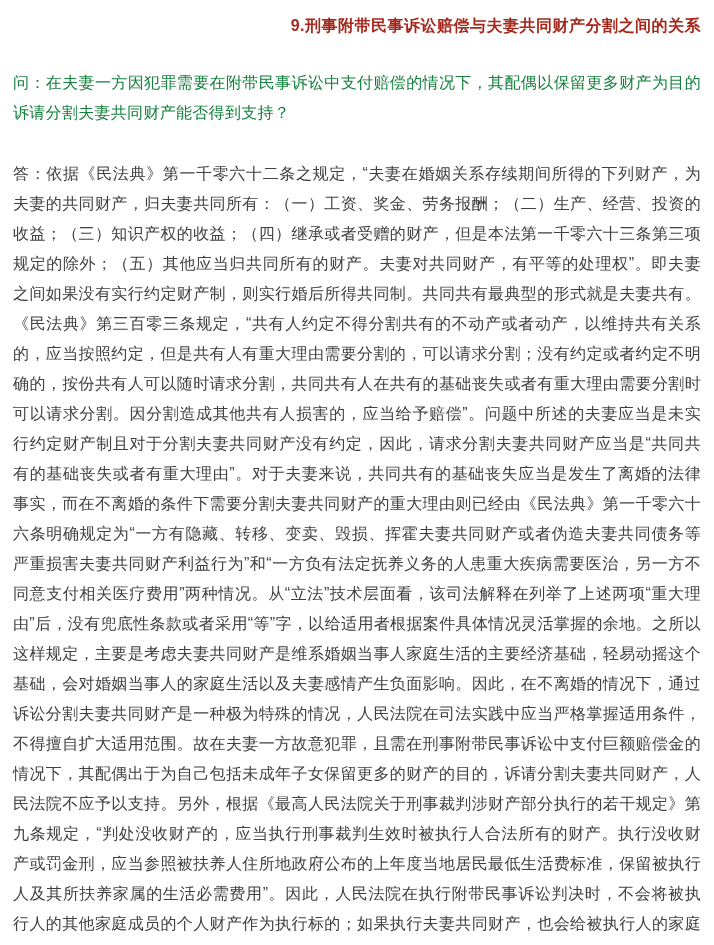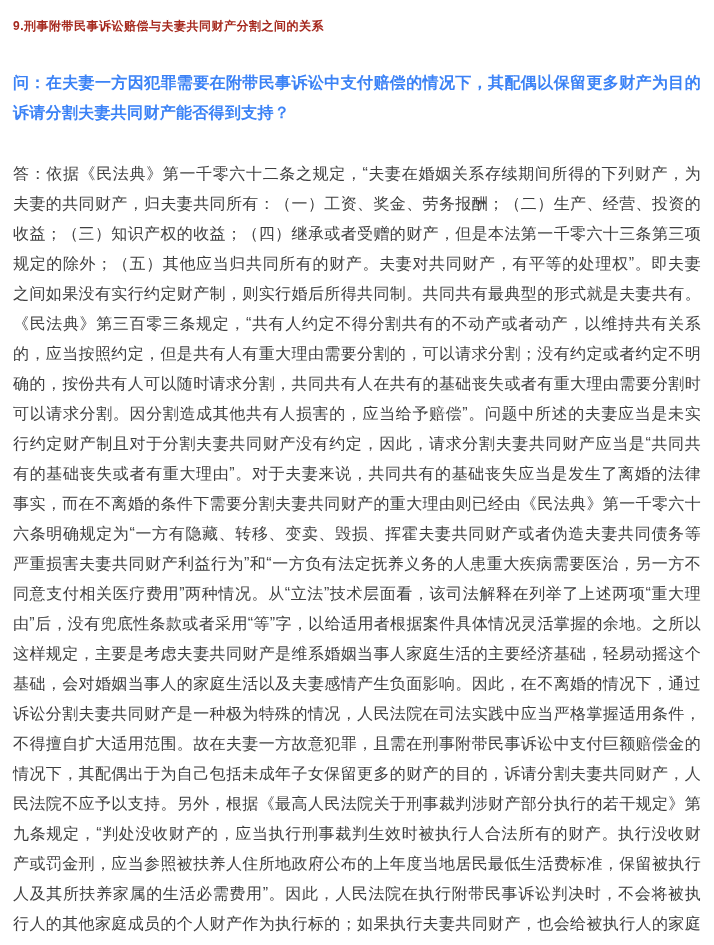--- a/index.html
+++ b/index.html
@@ -14,32 +14,33 @@
     -webkit-font-smoothing: antialiased;
   }
   .page {
     box-sizing: border-box;
     width: 714px;
     padding: 6px 13px 10px 13px;
     background: #ffffff;
   }
   .heading {
     margin: 8px 0 0 0;
-    font-size: 12px;
+    font-size: 16px;
     line-height: 24px;
     font-weight: 700;
     color: #a5281d;
     letter-spacing: 0.5px;
+    text-align: right;
   }
   .question {
     margin: 30px 0 0 0;
     font-size: 16px;
     line-height: 30px;
-    font-weight: 700;
-    color: #3b82f6;
+    font-weight: 400;
+    color: #15803d;
     text-align: justify;
     text-justify: inter-character;
     letter-spacing: 0.3px;
   }
   .answer {
     margin: 31px 0 0 0;
     font-size: 16px;
     line-height: 30px;
     font-weight: 400;
     color: #404040;

